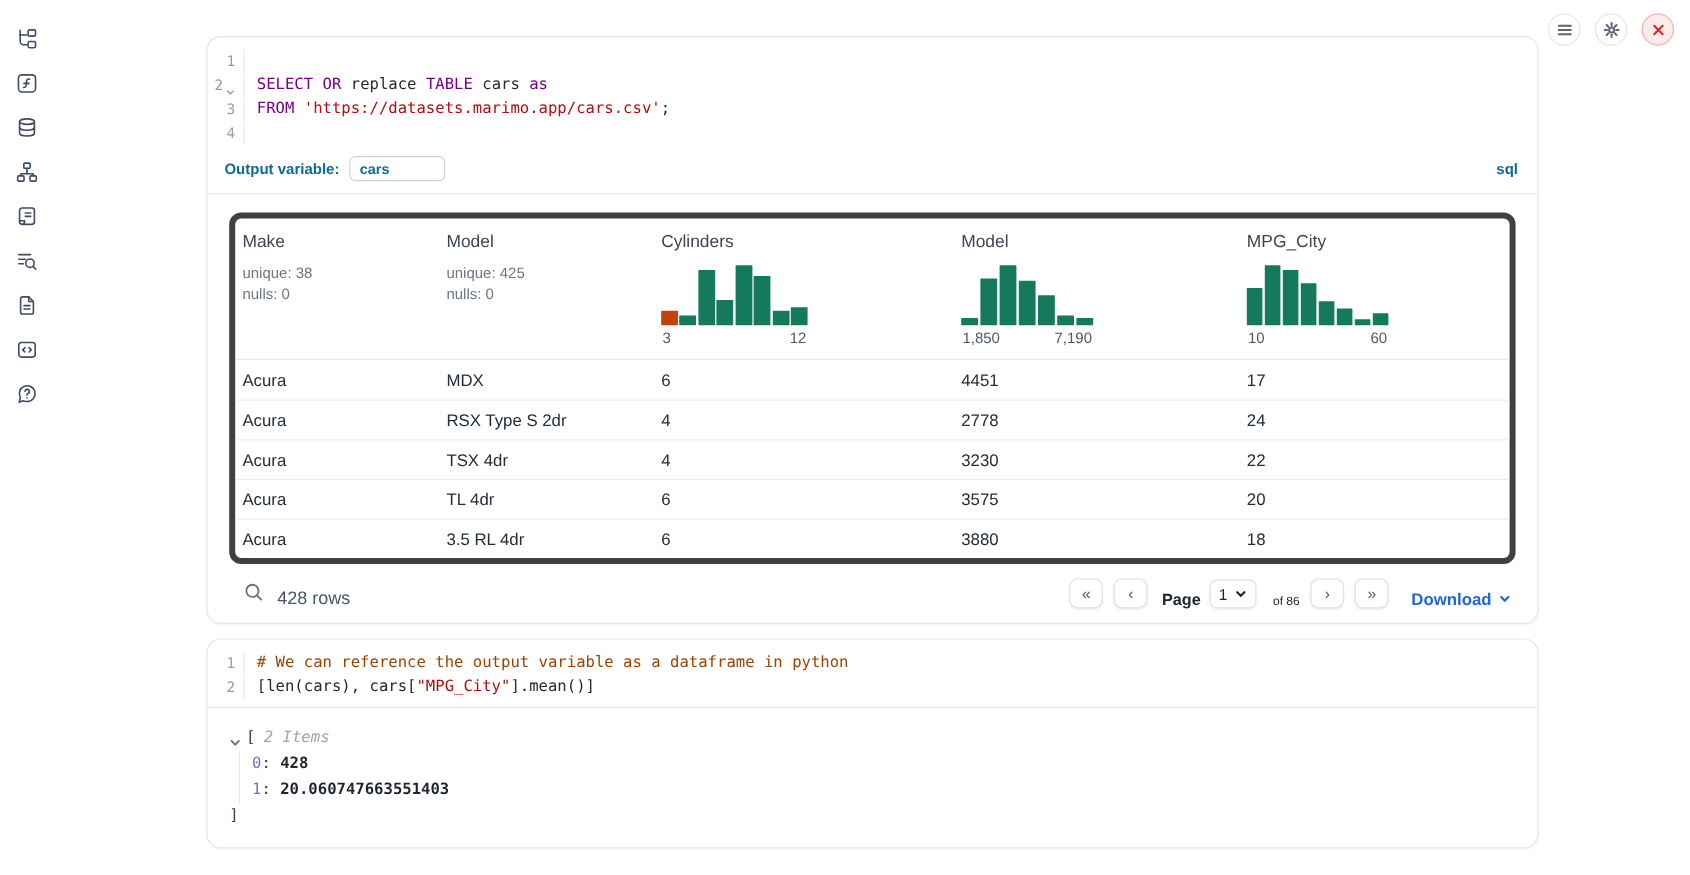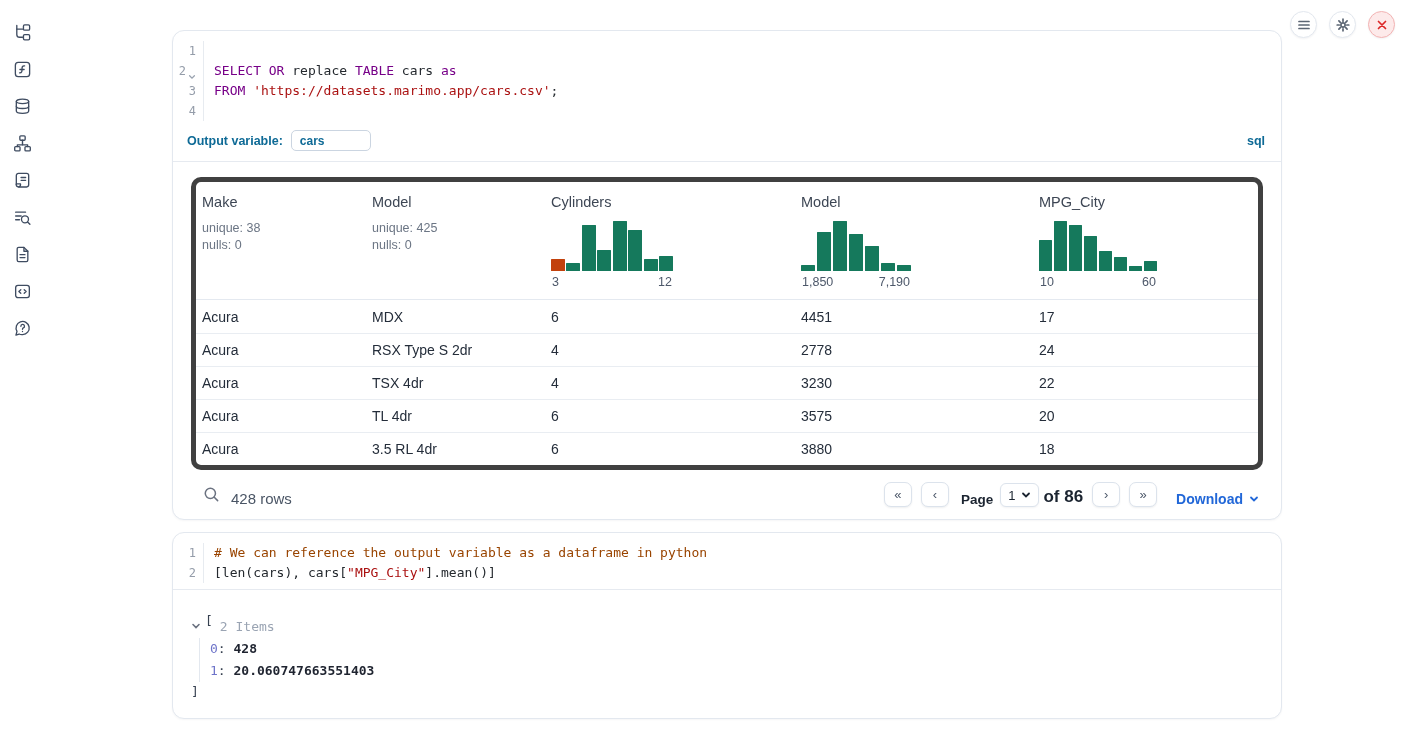--- a/index.html
+++ b/index.html
@@ -56,30 +56,30 @@
   .tr:first-child { border-top:none; }
 
   
   .tfoot { display:flex; align-items:flex-end; margin-top:12px; padding:0 4px 0 12px; }
   .search-icon svg { width:17px; height:17px; stroke:#6b7280; fill:none; stroke-width:1.6; stroke-linecap:round; }
   .rows-count { font-size:15px; color:#4a5565; margin-left:11px; }
   .tfoot-spacer { flex:1; }
   .pg-btn { width:28px; height:25px; margin-left:9px; border:1px solid #dce3ec; border-radius:7px; background:#fff; box-shadow:0 1px 2px rgba(16,24,40,.07); color:#4d586a; font-size:13px; line-height:1; display:flex; align-items:center; justify-content:center; cursor:pointer; }
   .page-label { margin-left:12px; font-size:13.5px; font-weight:600; color:#1b2430; }
   .page-select { display:flex; align-items:center; gap:6px; margin-left:7px; border:1px solid #dce3ec; border-radius:6px; height:24px; padding:0 7px; font-size:13px; color:#1b2430; background:#fff; box-shadow:0 1px 2px rgba(16,24,40,.05); cursor:pointer; }
-  .of-label { margin-left:4px; font-size:17px; font-weight:700; color:#1b2430; }
+  .of-label { margin-left:14px; font-size:10px; font-weight:400; color:#1b2430; }
   .download-link { display:flex; align-items:center; gap:6px; margin-left:19px; font-size:14px; font-weight:600; color:#2167d8; cursor:pointer; text-decoration:none; }
   .chev-down svg { width:10px; height:10px; stroke:currentColor; fill:none; stroke-width:1.8; stroke-linecap:round; }
 
   
   .py-output { font-family:"DejaVu Sans Mono", monospace; font-size:13px; color:#374151; padding:14px 16px 16px 18px; }
   .tree-head { display:flex; align-items:center; line-height:21px; }
   .tree-toggle { width:10px; height:10px; margin-right:4px; cursor:pointer; }
   .tree-toggle svg { width:10px; height:10px; stroke:#6b7280; fill:none; stroke-width:1.6; stroke-linecap:round; }
-  .tree-items-label { color:#9aa4b3; margin-left:7px;margin-top:12px; }
+  .tree-items-label { font-style:italic; color:#9aa4b3; margin-left:7px; }
   .tree-entries { border-left:1px solid #e3e8ef; margin-left:8px; padding-left:10px; margin-top:1px; }
   .tree-entry { line-height:22px; }
   .t-idx { color:#6e74c9; }
   .t-val { color:#1f2430; font-weight:bold; }
   .tree-close { line-height:20px; }
 </style>
 </head>
 <body>
 
 <div class="app">

